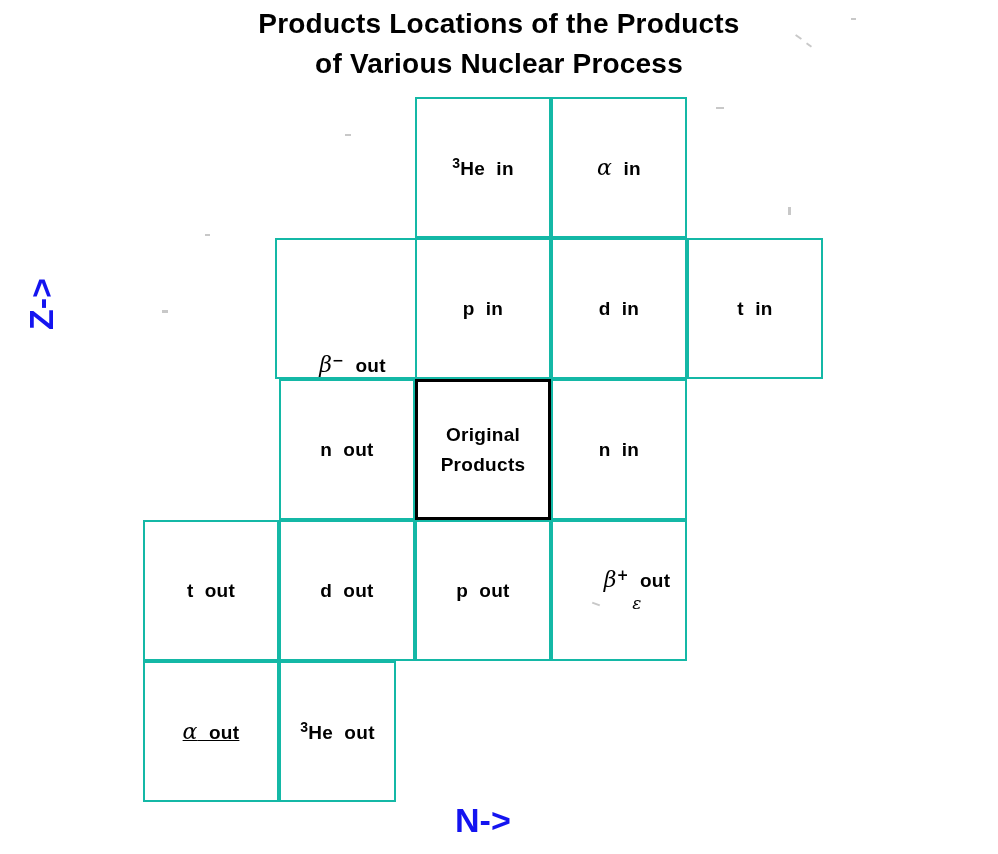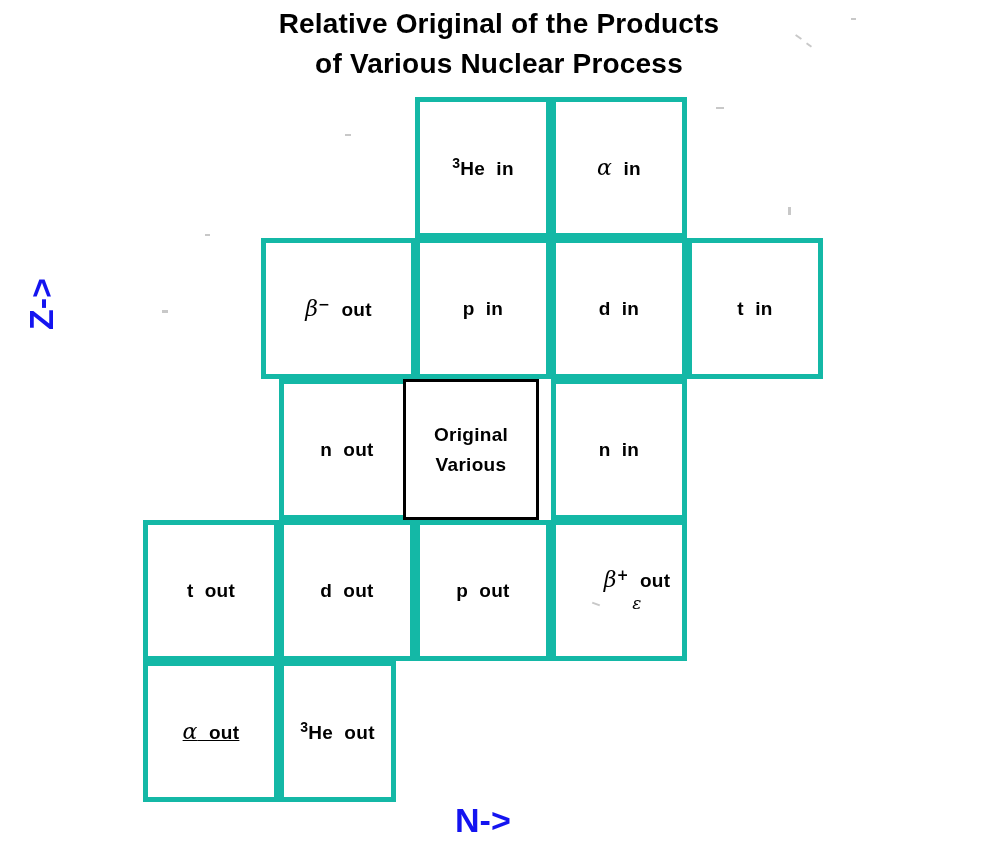--- a/index.html
+++ b/index.html
@@ -29,21 +29,21 @@
   
   #grid {
     position: absolute;
     left: 143px;
     top: 97px;
     width: 680px;
     height: 710px;
   }
   .cell {
     position: absolute;
-    border: 5px solid #14b8a6;
+    border: 2px solid #14b8a6;
     background: #fff;
     display: flex;
     flex-direction: column;
     align-items: center;
     justify-content: center;
     font-size: 19px;
     font-weight: bold;
     color: #000;
     text-align: center;
     letter-spacing: 0.3px;
@@ -103,50 +103,50 @@
     position: absolute;
     left: 456px; top: 430px;
     width: 26px; height: 28px;
     pointer-events: none;
   }
 </style>
 </head>
 <body>
 
 <div id="title">
-  <span class="line">Relative Original of the Products</span>
+  <span class="line">Products Locations of the Products</span>
   <span class="line">of Various Nuclear Process</span>
 </div>
 
 <div id="grid">
     <div class="cell" style="left: 272px; top: 0px; width: 136px; height: 141px;">
       <span><span class="sub">3</span>He&nbsp; in</span>
     </div>
     <div class="cell" style="left: 408px; top: 0px; width: 136px; height: 141px;">
       <span><span class="gk">α</span>&nbsp; in</span>
     </div>
-    <div class="cell" style="left: 118px; top: 141px; width: 155px; height: 141px;">
+    <div class="cell" style="left: 132px; top: 141px; width: 155px; height: 141px; justify-content: flex-end;">
       <span><span class="gk">β</span><span class="sup">−</span>&nbsp; out</span>
     </div>
     <div class="cell" style="left: 408px; top: 141px; width: 136px; height: 141px;">
       <span>d&nbsp; in</span>
     </div>
     <div class="cell" style="left: 272px; top: 141px; width: 136px; height: 141px;">
       <span>p&nbsp; in</span>
     </div>
     <div class="cell" style="left: 544px; top: 141px; width: 136px; height: 141px;">
       <span>t&nbsp; in</span>
     </div>
     <div class="cell" style="left: 136px; top: 282px; width: 136px; height: 141px;">
       <span>n&nbsp; out</span>
     </div>
-    <div class="cell origin" style="left: 260px; top: 282px; width: 136px; height: 141px; text-align: center;">
+    <div class="cell origin" style="left: 272px; top: 282px; width: 136px; height: 141px; text-align: center;">
       <span>
         <span class="l1">Original</span>
-        <span class="l2">Various</span>
+        <span class="l2">Products</span>
       </span>
     </div>
     <div class="cell" style="left: 408px; top: 282px; width: 136px; height: 141px;">
       <span>n&nbsp; in</span>
     </div>
     <div class="cell" style="left: 0px; top: 423px; width: 136px; height: 141px;">
       <span>t&nbsp; out</span>
     </div>
     <div class="cell" style="left: 136px; top: 423px; width: 136px; height: 141px;">
       <span>d&nbsp; out</span>

